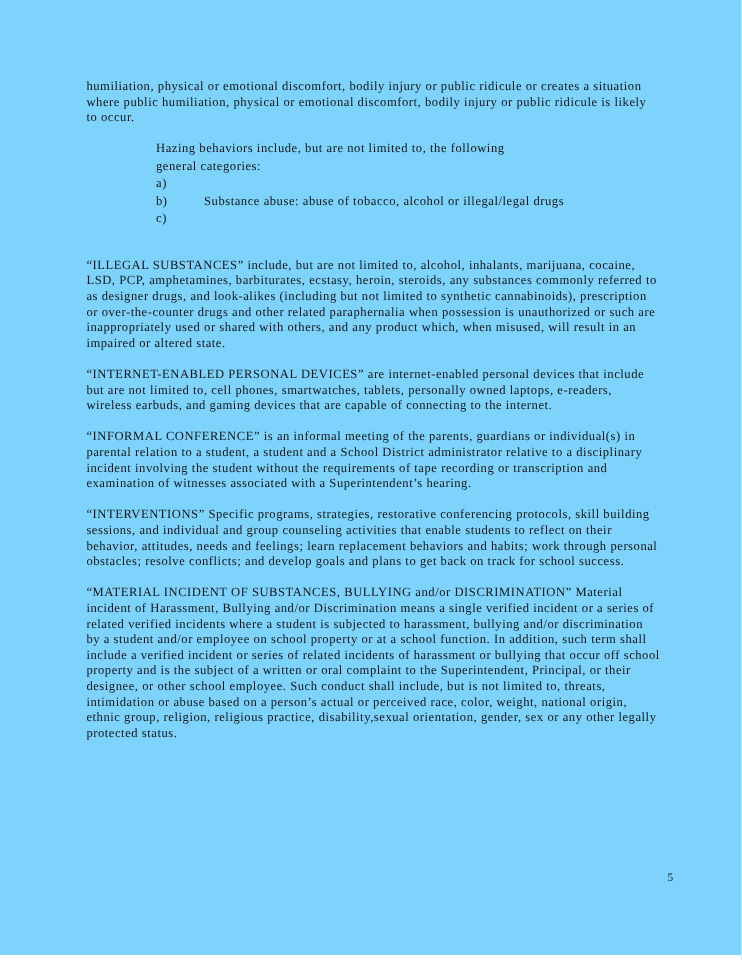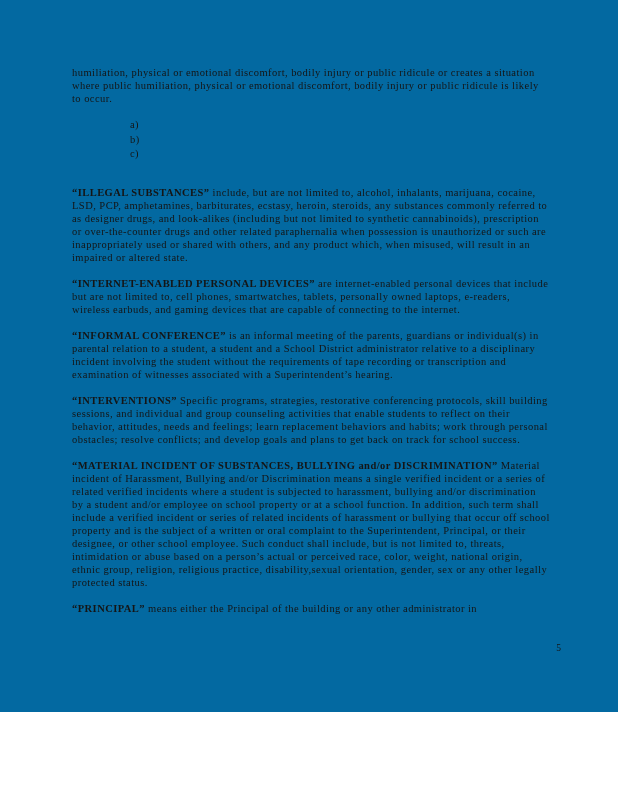--- a/index.html
+++ b/index.html
@@ -3,40 +3,40 @@
 <meta charset="utf-8">
 <style>
   html, body {
     margin: 0;
     padding: 0;
     background: #ffffff;
   }
   .page {
     position: relative;
     width: 618px;
-    height: 712px;
-    background: #0369a1;
+    height: 796px;
+    background: #7dd3fc;
     color: #151515;
     font-family: "Liberation Serif", serif;
     font-size: 10.5px;
     line-height: 13px;
     letter-spacing: 0.45px;
     overflow: hidden;
   }
   .content {
     position: absolute;
     left: 72px;
     top: 66px;
     width: 478px;
   }
   .para {
     margin: 0 0 13px 0;
   }
   .para strong {
-    font-weight: bold;
+    font-weight: normal;
   }
   .hazing-block {
     margin: 0 0 24px 0;
     line-height: 14.5px;
   }
   .hazing-intro {
     margin-left: 58px;
     white-space: pre-line;
   }
   .hazing-item {
@@ -62,25 +62,28 @@
 <body>
 
 <div class="page">
   <div class="content">
 
     <p class="para">
       <span>humiliation, physical or emotional discomfort, bodily injury or public ridicule or creates a situation where public humiliation, physical or emotional discomfort, bodily injury or public ridicule is likely to occur.</span>
     </p>
 
     <div class="hazing-block">
+      <div class="hazing-intro">Hazing behaviors include, but are not limited to, the following
+general categories:</div>
       <div class="hazing-item">
         <span class="hazing-marker">a)</span>
       </div>
       <div class="hazing-item">
         <span class="hazing-marker">b)</span>
+        <span class="hazing-text">Substance abuse: abuse of tobacco, alcohol or illegal/legal drugs</span>
       </div>
       <div class="hazing-item">
         <span class="hazing-marker">c)</span>
       </div>
     </div>
 
     <p class="para">
       <strong>“ILLEGAL SUBSTANCES”</strong>
       <span>include, but are not limited to, alcohol, inhalants, marijuana, cocaine, LSD, PCP, amphetamines, barbiturates, ecstasy, heroin, steroids, any substances commonly referred to as designer drugs, and look-alikes (including but not limited to synthetic cannabinoids), prescription or over-the-counter drugs and other related paraphernalia when possession is unauthorized or such are inappropriately used or shared with others, and any product which, when misused, will result in an impaired or altered state.</span>
     </p>
@@ -98,21 +101,17 @@
     <p class="para">
       <strong>“INTERVENTIONS”</strong>
       <span>Specific programs, strategies, restorative conferencing protocols, skill building sessions, and individual and group counseling activities that enable students to reflect on their behavior, attitudes, needs and feelings; learn replacement behaviors and habits; work through personal obstacles; resolve conflicts; and develop goals and plans to get back on track for school success.</span>
     </p>
 
     <p class="para">
       <strong>“MATERIAL INCIDENT OF SUBSTANCES, BULLYING and/or DISCRIMINATION”</strong>
       <span>Material incident of Harassment, Bullying and/or Discrimination means a single verified incident or a series of related verified incidents where a student is subjected to harassment, bullying and/or discrimination by a student and/or employee on school property or at a school function. In addition, such term shall include a verified incident or series of related incidents of harassment or bullying that occur off school property and is the subject of a written or oral complaint to the Superintendent, Principal, or their designee, or other school employee. Such conduct shall include, but is not limited to, threats, intimidation or abuse based on a person’s actual or perceived race, color, weight, national origin, ethnic group, religion, religious practice, disability,sexual orientation, gender, sex or any other legally protected status.</span>
     </p>
 
-    <p class="para">
-      <strong>“PRINCIPAL”</strong>
-      <span>means either the Principal of the building or any other administrator in</span>
-    </p>
 
   </div>
 
   <div class="page-number">5</div>
 </div>
 
 </body></html>

